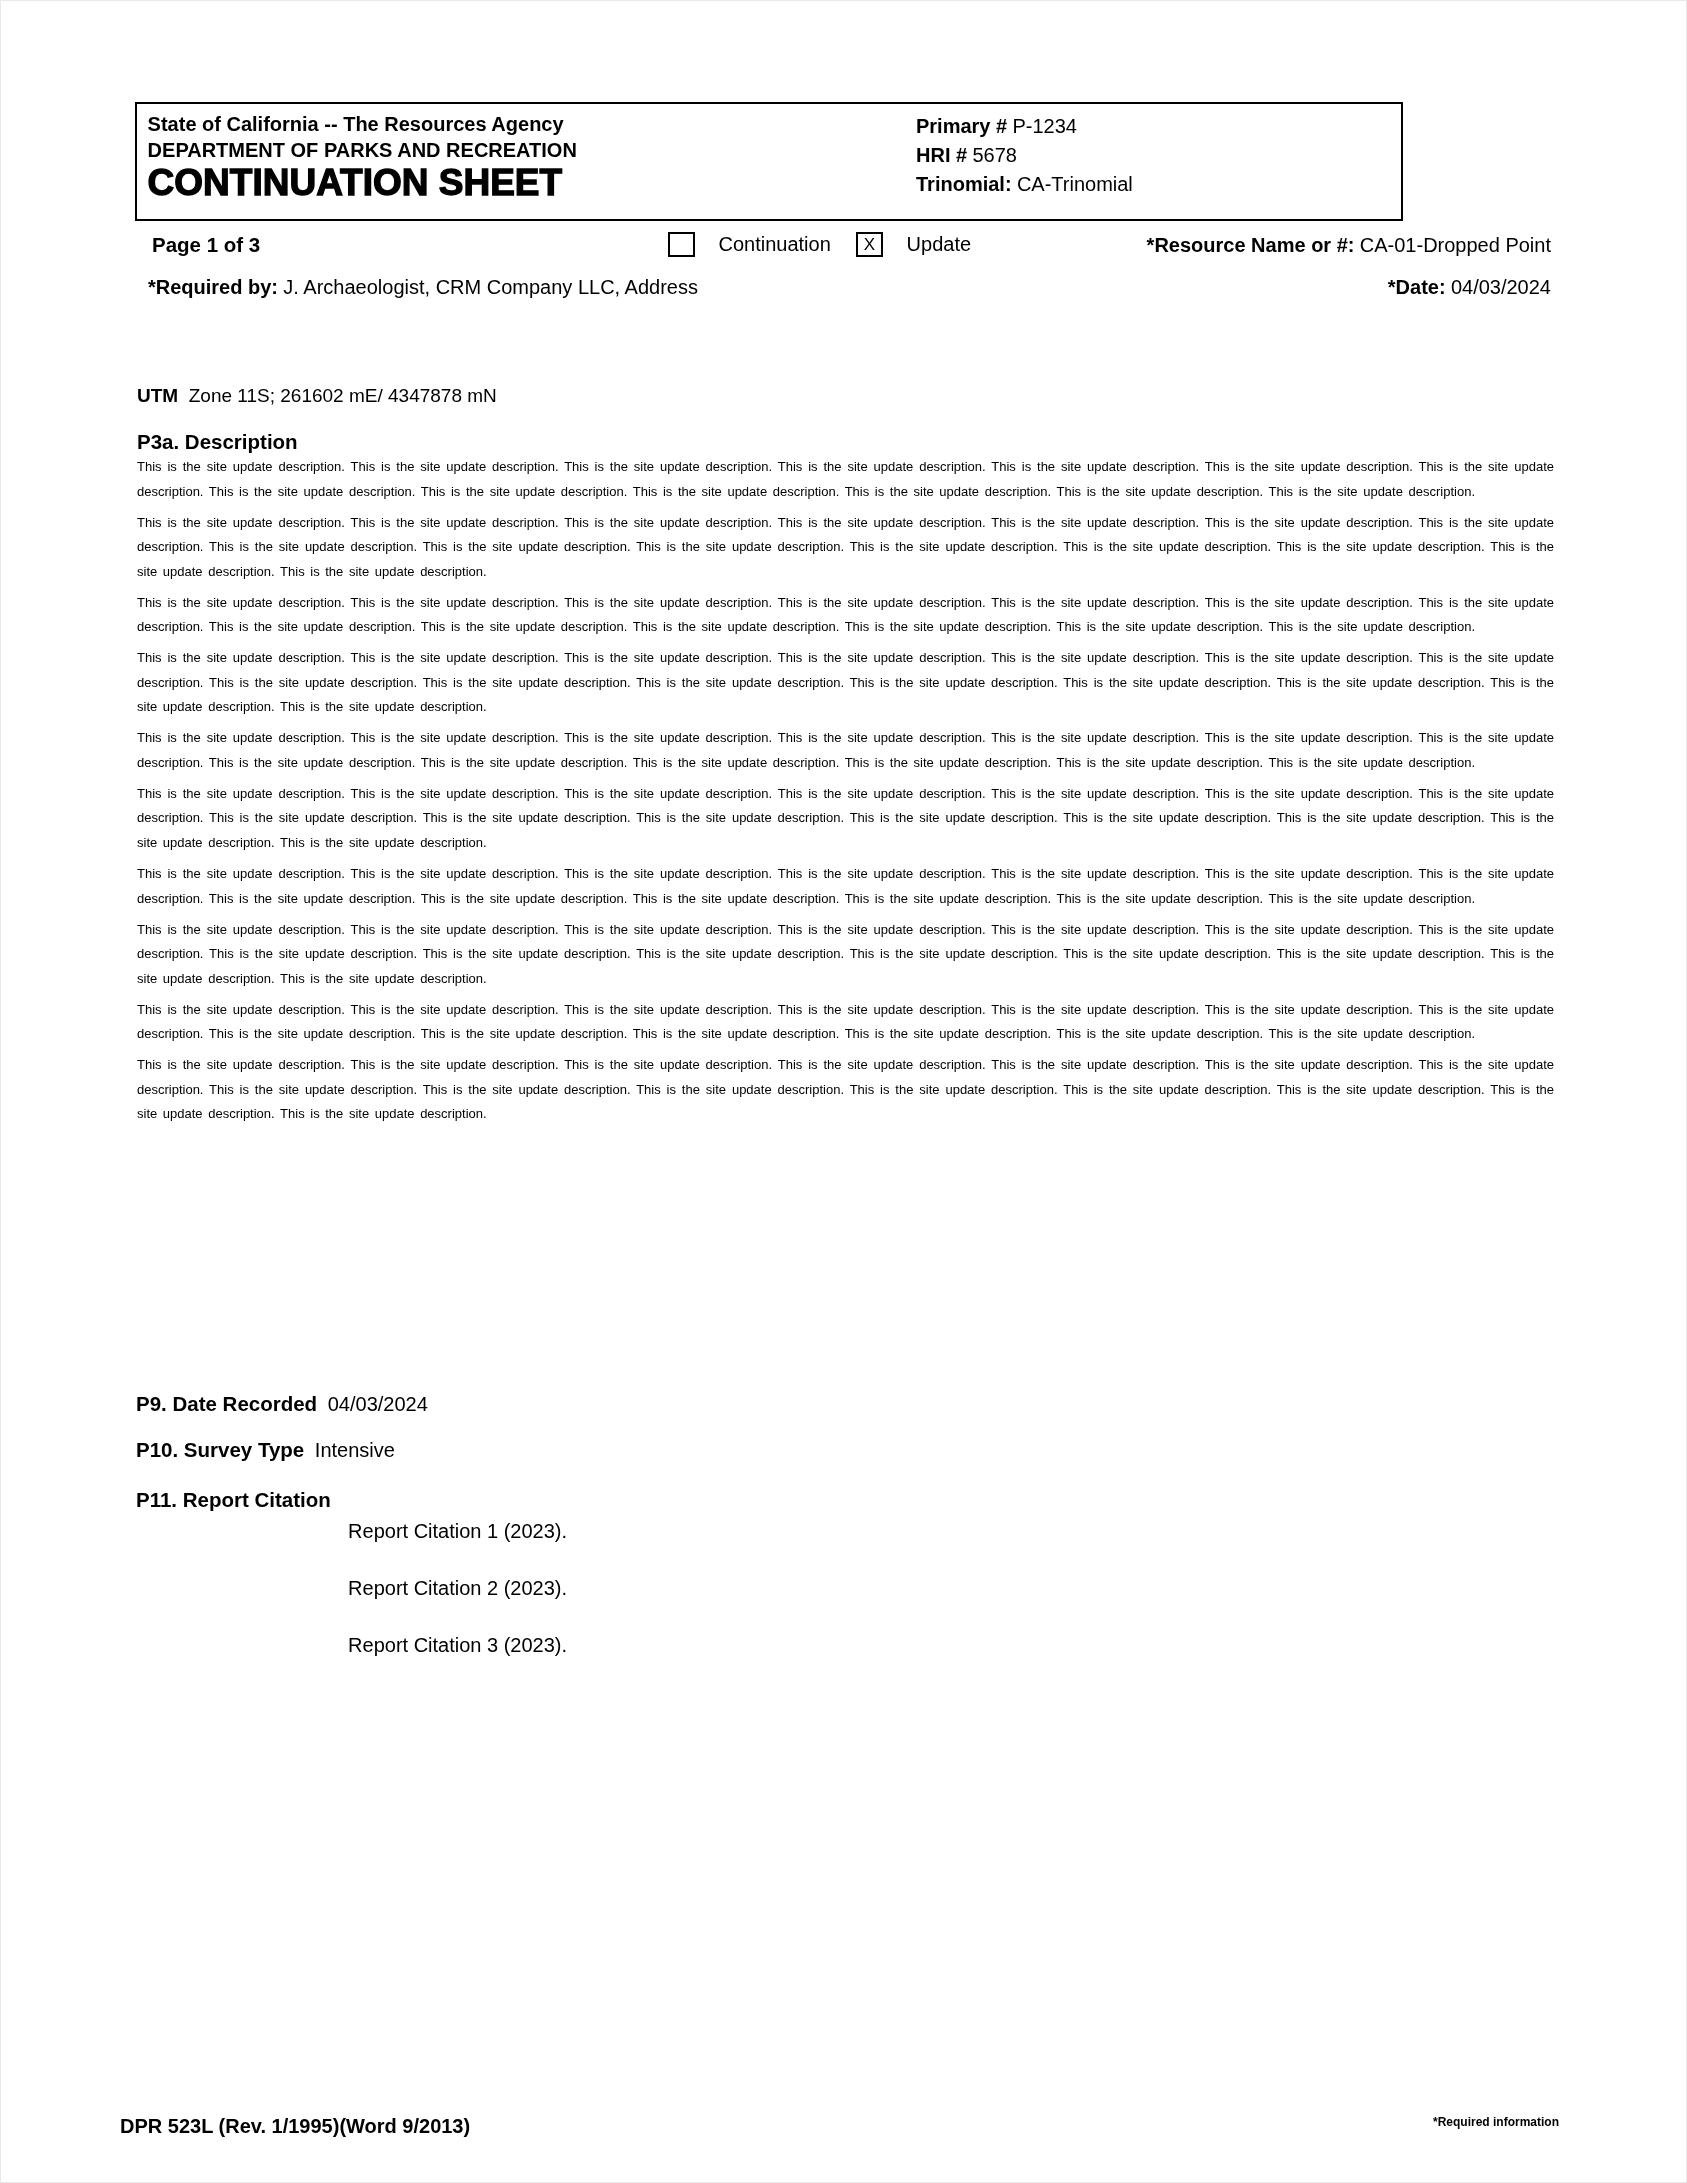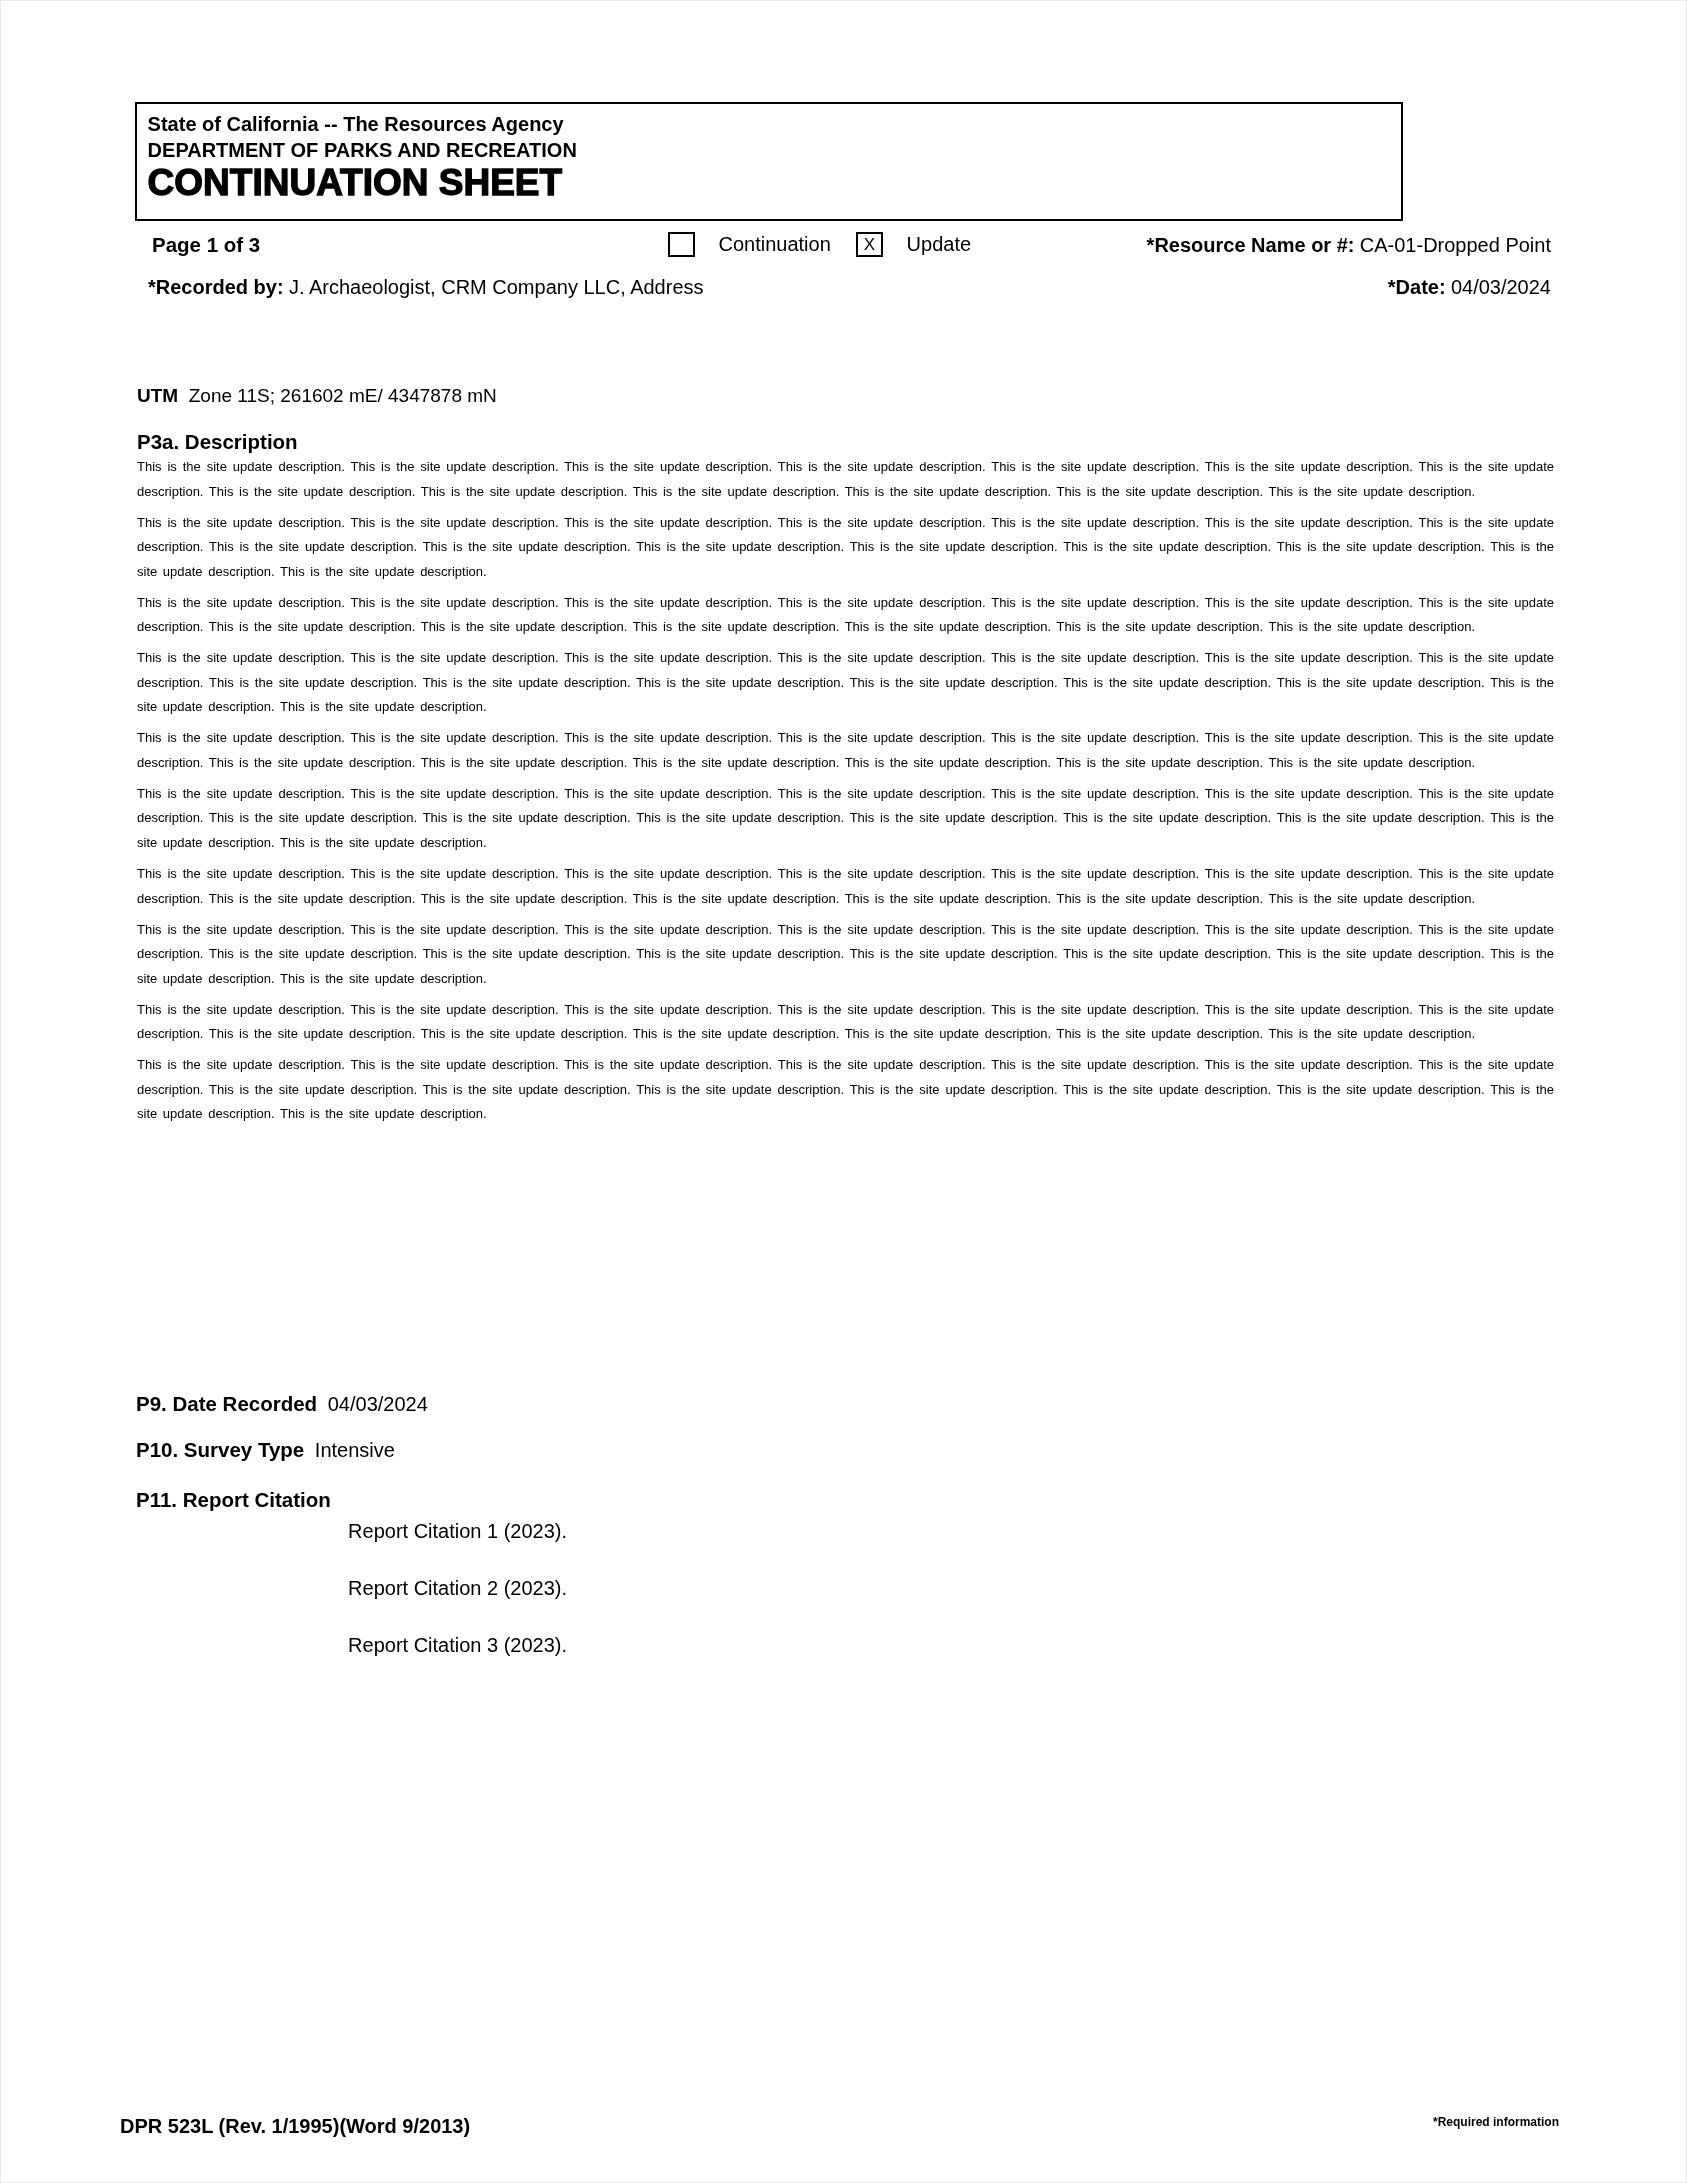--- a/index.html
+++ b/index.html
@@ -178,37 +178,48 @@
 <body>
 
 <div class="page">
 
   <div class="header-box">
     <div class="hb-left">
       <div class="hb-agency1">State of California -- The Resources Agency</div>
       <div class="hb-agency2">DEPARTMENT OF PARKS AND RECREATION</div>
       <div class="hb-title">CONTINUATION SHEET</div>
     </div>
+    <div class="hb-right">
+      <div class="hb-line">
+        <span class="lbl">Primary #</span><span class="val">P-1234</span>
+      </div>
+      <div class="hb-line">
+        <span class="lbl">HRI #</span><span class="val">5678</span>
+      </div>
+      <div class="hb-line">
+        <span class="lbl">Trinomial:</span><span class="val">CA-Trinomial</span>
+      </div>
+    </div>
   </div>
 
   <div class="page-label">Page 1 of 3</div>
 
   <div class="checkbox-group">
     <div class="checkbox"></div>
     <span class="cb-label">Continuation</span>
     <div class="checkbox">X</div>
     <span class="cb-label">Update</span>
   </div>
 
   <div class="resource-line">
     <span class="lbl">*Resource Name or #:</span><span class="val">CA-01-Dropped Point</span>
   </div>
 
   <div class="recorded-line">
-    <span class="lbl">*Recorded by:</span><span class="val">J. Archaeologist, CRM Company LLC, Address</span>
+    <span class="lbl">*Required by:</span><span class="val">J. Archaeologist, CRM Company LLC, Address</span>
   </div>
   <div class="date-line">
     <span class="lbl">*Date:</span><span class="val">04/03/2024</span>
   </div>
 
   <div class="utm-line">
     <span class="lbl">UTM</span><span class="val">Zone 11S; 261602 mE/ 4347878 mN</span>
   </div>
 
   <div class="p3a-heading">P3a. Description</div>

